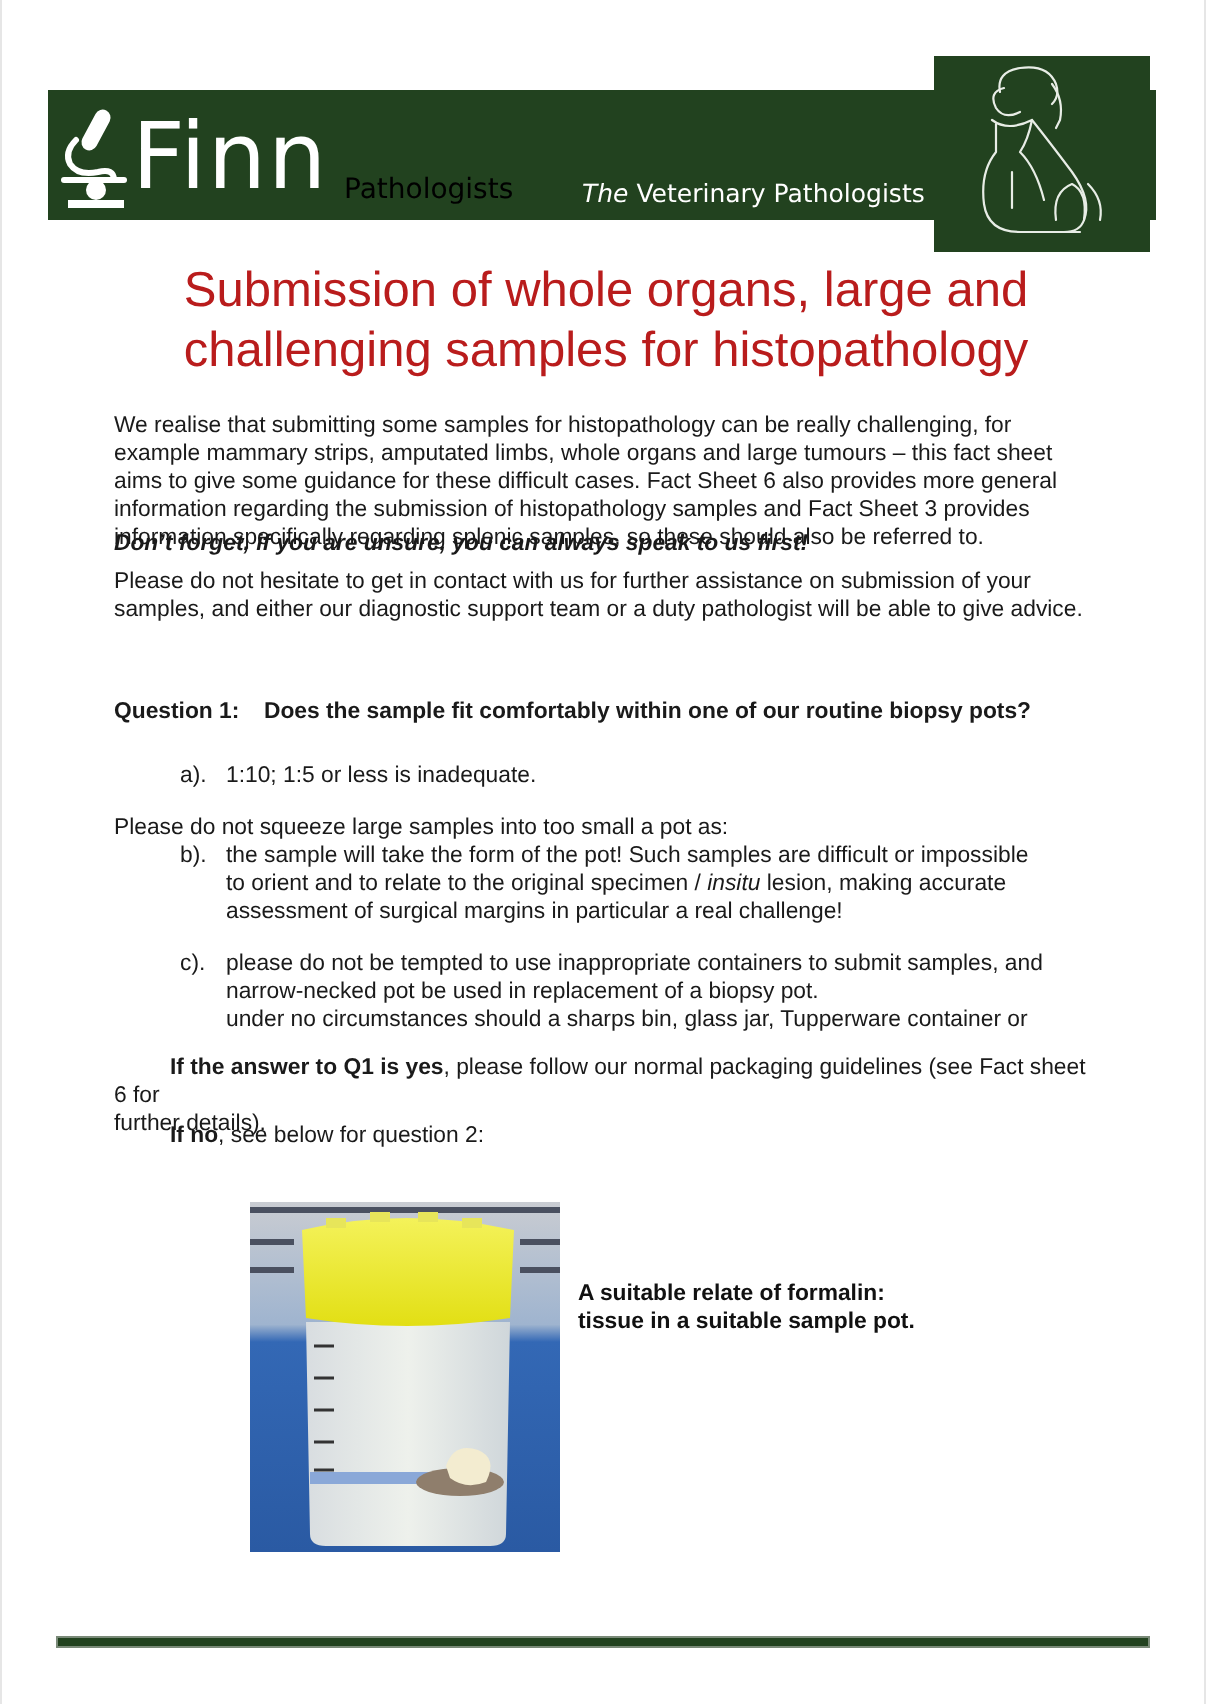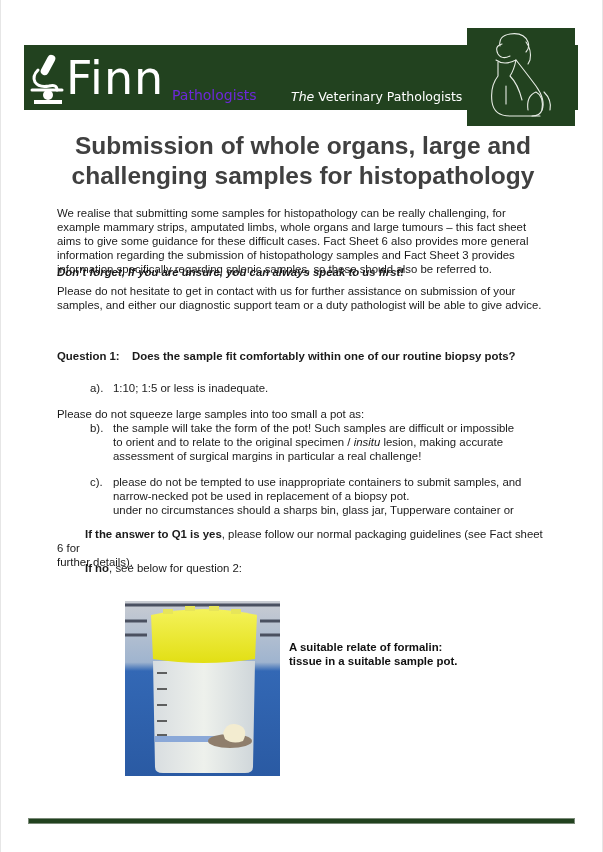--- a/index.html
+++ b/index.html
@@ -4,26 +4,26 @@
 <style>
   * { box-sizing: border-box; margin: 0; padding: 0; }
   html, body { width: 603px; height: 852px; background: #ffffff; overflow: hidden; }
   body { position: relative; font-family: "Liberation Sans", "DejaVu Sans", sans-serif; color: #1a1a1a; }
   .page-edge { position: absolute; left: 0; top: 0; width: 603px; height: 852px; border-left: 1px solid #e6e6e6; border-right: 1px solid #e6e6e6; pointer-events: none; }
 
   .banner { position: absolute; left: 24px; top: 45px; width: 554px; height: 65px; background: #22421f; }
   .dog-panel { position: absolute; left: 467px; top: 28px; width: 108px; height: 98px; background: #22421f; }
   .logo-icon { position: absolute; left: 29px; top: 50px; width: 36px; height: 56px; }
   .logo-finn { position: absolute; left: 66px; top: 49px; color: #ffffff; font-family: "DejaVu Sans", sans-serif; font-size: 46px; line-height: 58px; font-weight: normal; letter-spacing: 1px; }
-  .logo-path { position: absolute; left: 172px; top: 86px; color: #6d28d9; font-family: "DejaVu Sans", sans-serif; font-size: 14px; line-height: 18px; }
+  .logo-path { position: absolute; left: 172px; top: 86px; color: #000000; font-family: "DejaVu Sans", sans-serif; font-size: 14px; line-height: 18px; }
   .tagline { position: absolute; left: 291px; top: 89px; color: #ffffff; font-family: "DejaVu Sans", sans-serif; font-size: 12.5px; line-height: 16px; }
   .tagline em { }
   .dog-icon { position: absolute; left: 480px; top: 30px; width: 80px; height: 94px; }
 
-  .title { position: absolute; left: 30px; top: 131px; width: 546px; text-align: center; font-weight: bold; font-size: 24.5px; line-height: 30px; color: #404040; }
+  .title { position: absolute; left: 30px; top: 131px; width: 546px; text-align: center; font-weight: normal; font-size: 24.5px; line-height: 30px; color: #b91c1c; }
 
   .para { position: absolute; left: 57px; width: 490px; font-size: 11.4px; line-height: 14.1px; color: #1a1a1a; }
   .p-intro { top: 206px; }
   .p-dont-head { top: 265px; font-weight: bold; font-style: italic; }
   .p-dont-body { top: 284px; }
   .p-q1-head { top: 349px; font-weight: bold; }
   .p-q1-head .qnum { display: inline-block; width: 75px; }
   .p-q1-sub { top: 363px; margin-top: 44px; }
 
   .list { position: absolute; left: 90px; width: 470px; font-size: 11.4px; line-height: 14.1px; }

